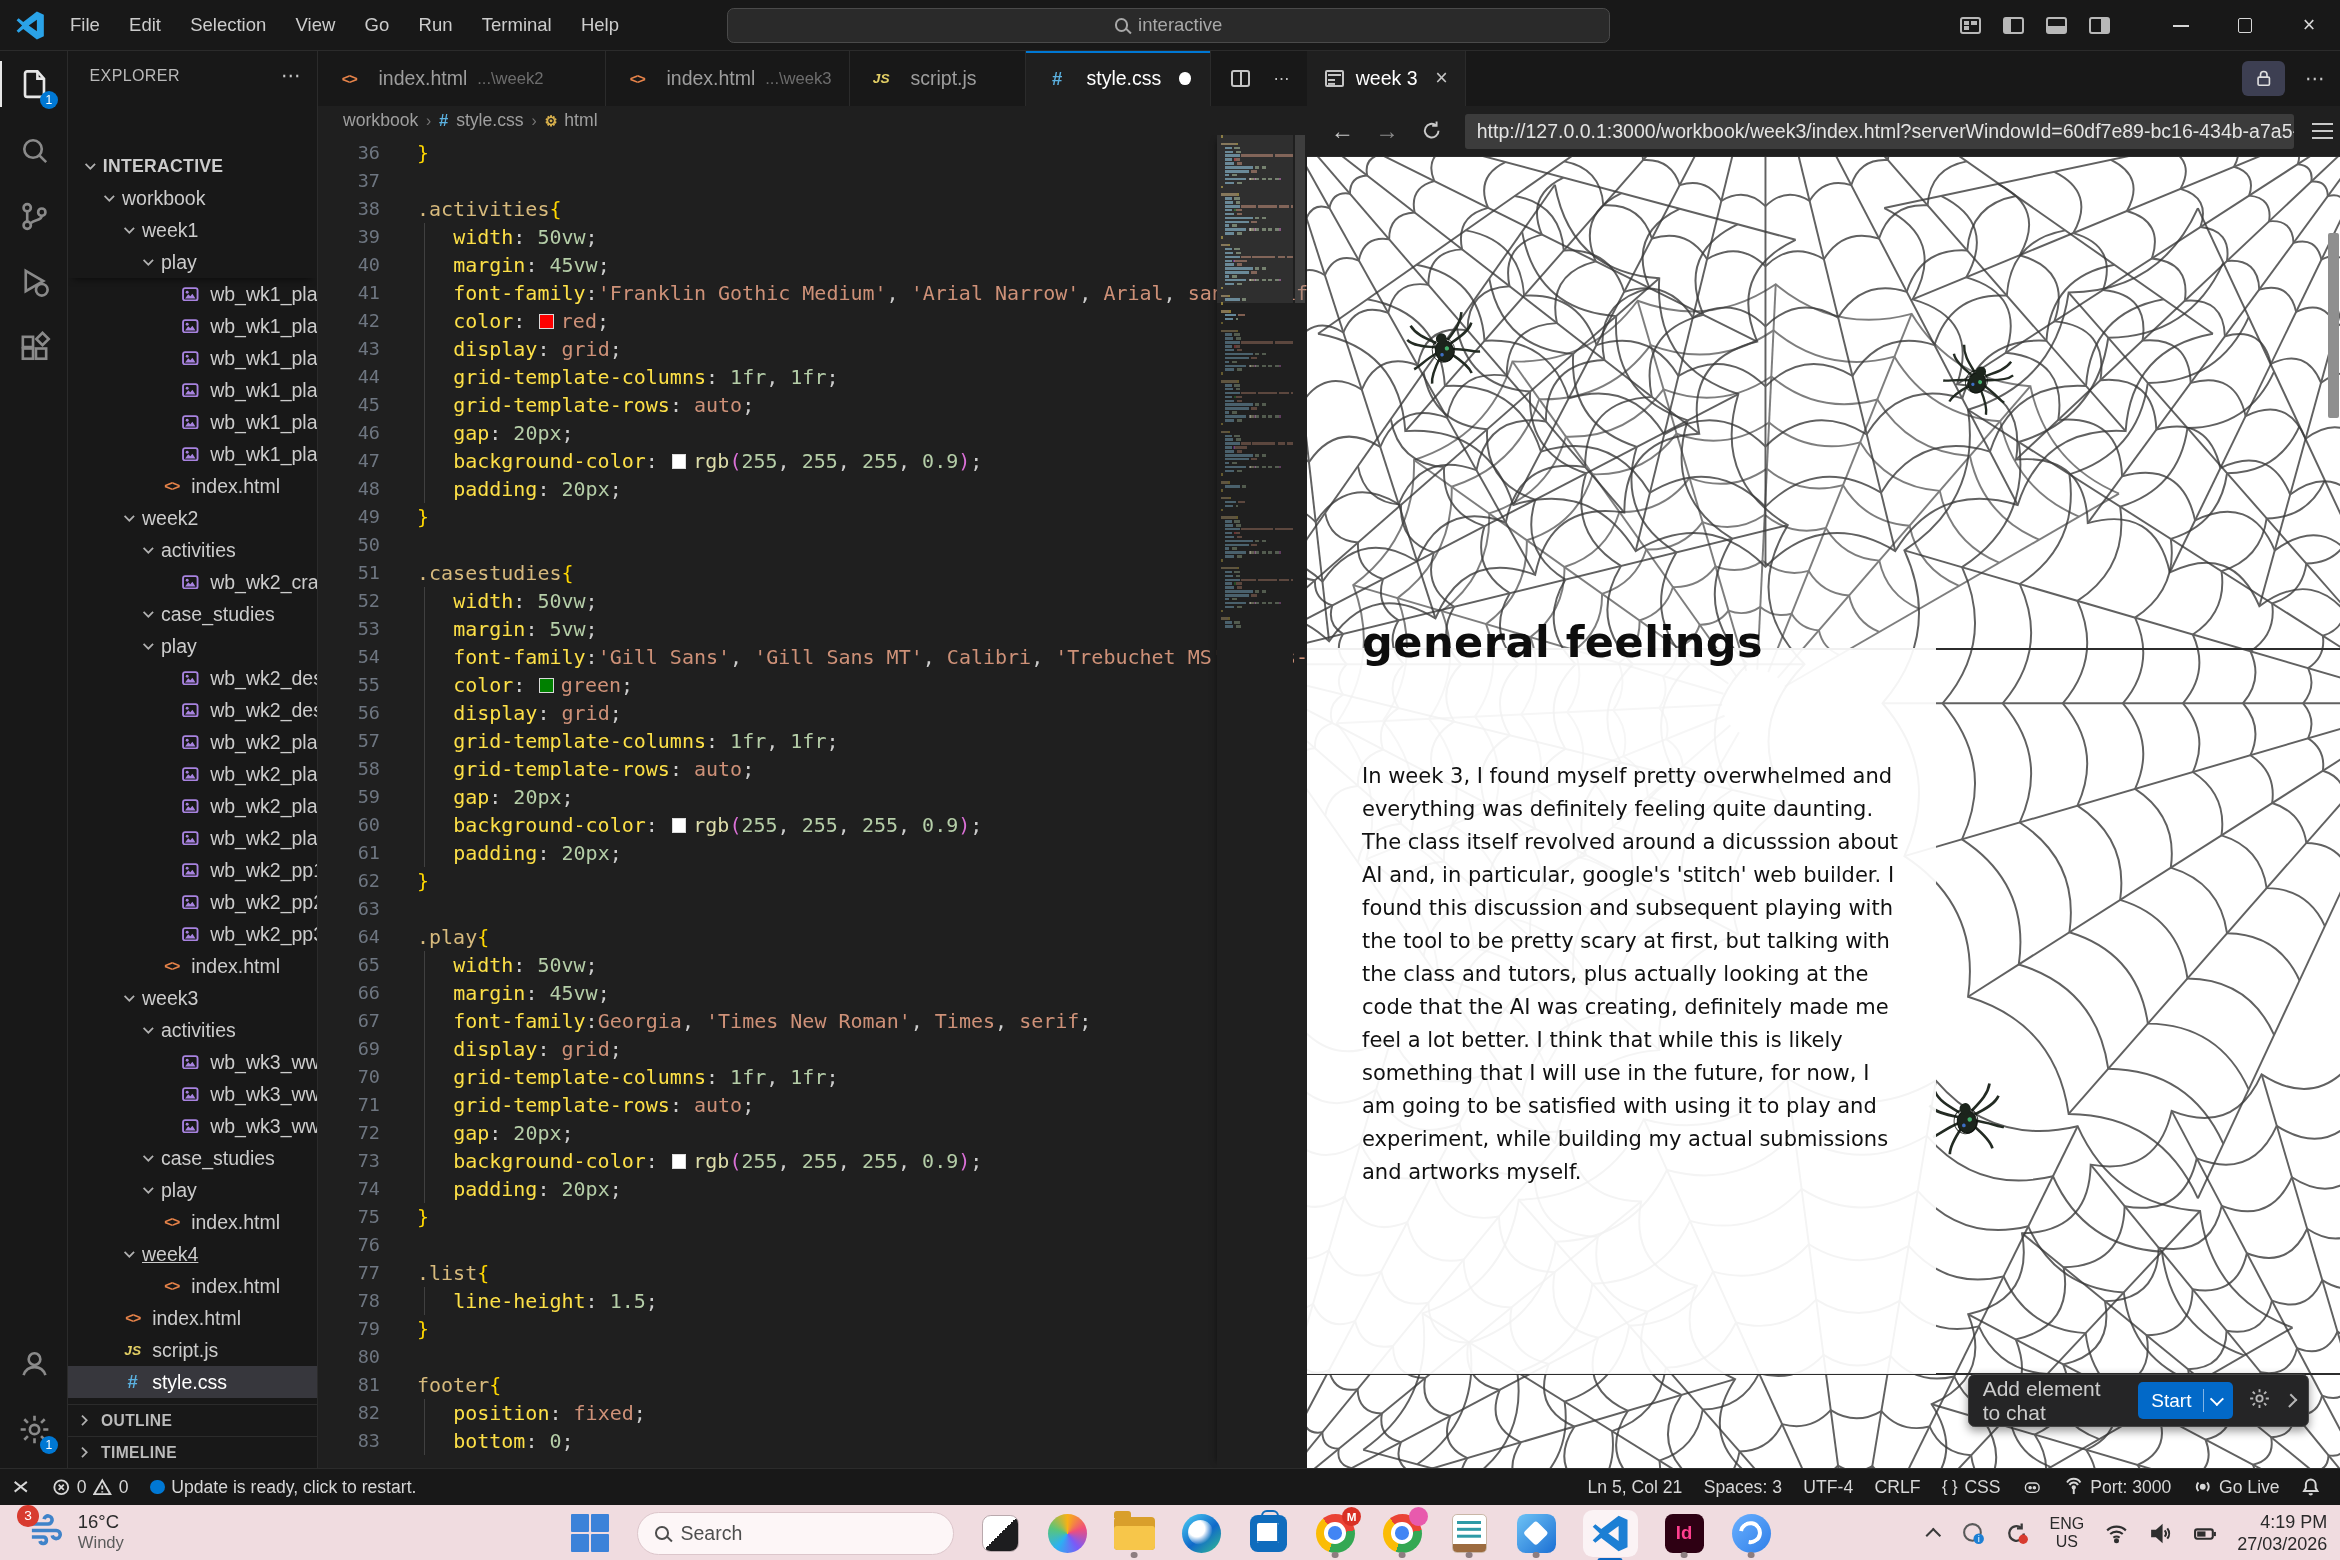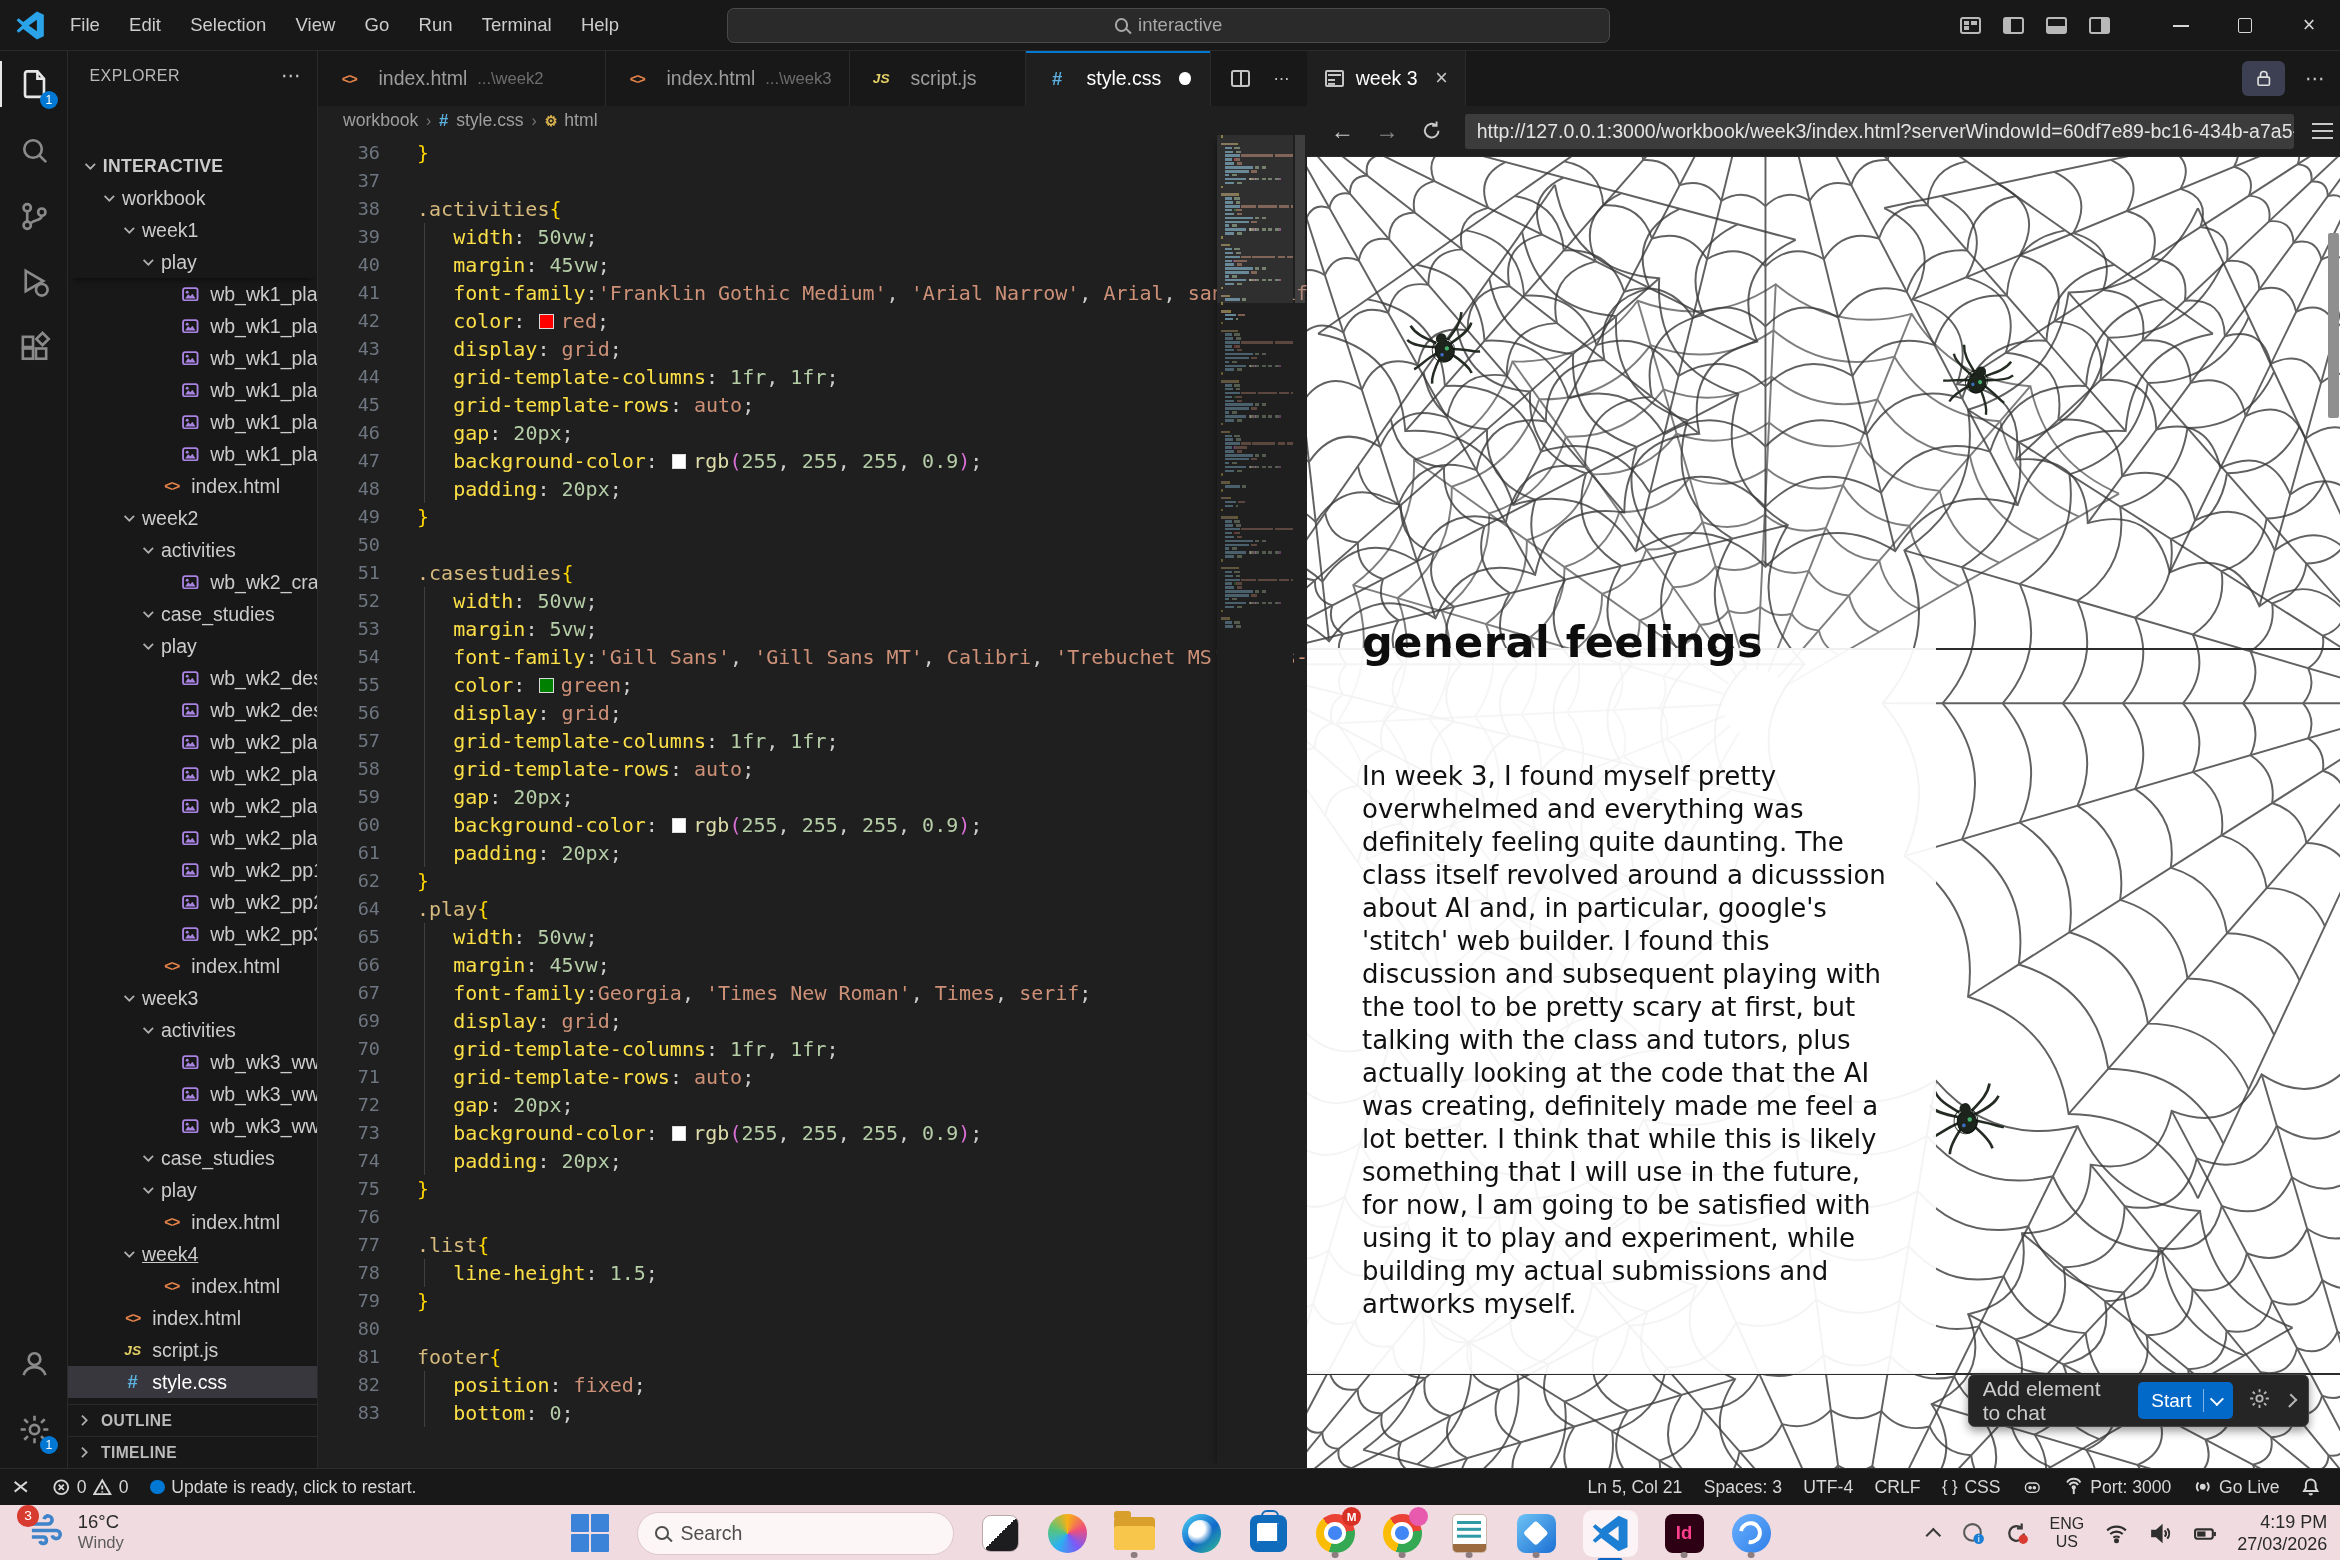--- a/index.html
+++ b/index.html
@@ -141,21 +141,21 @@
     border-bottom:2.5px solid #c9c9c9; position:relative; }
   .hamburger::after { content:''; position:absolute; left:0; right:0; top:4.5px; height:2.5px; background:#c9c9c9; }
 
   .webview { position:relative; flex:1; background:#ffffff; overflow:hidden; }
   .webview svg.art { position:absolute; left:0; top:0; }
   .hline { position:absolute; left:0; right:0; height:2px; background:#2c2c2c; z-index:2; }
   .white-panel { position:absolute; left:0; top:491px; width:629px; height:726px;
     background:rgba(255,255,255,.93); z-index:3; }
   .page-heading { position:absolute; left:55px; top:460px; z-index:4; font-size:43px; font-weight:bold;
     color:#0d0d0d; letter-spacing:0.5px; font-family:"DejaVu Sans", sans-serif; }
-  .page-para { position:absolute; left:55px; top:603px; width:541px; z-index:4; font-size:26px;
+  .page-para { position:absolute; left:55px; top:603px; width:541px; z-index:4; font-size:21px;
     line-height:33px; color:#111111; font-family:"DejaVu Sans", sans-serif; }
   .web-scroll { position:absolute; right:2px; top:76px; width:10.7px; height:185px; background:#8f8f8f;
     z-index:6; border-radius:2px; }
   .chat-overlay { position:absolute; left:661px; top:1217px; width:341px; height:53px; background:#252526;
     border:1px solid #454545; border-radius:6.8px; display:flex; align-items:center; z-index:6;
     box-shadow:0 3.9px 9.8px rgba(0,0,0,.4); padding:0 13.7px; gap:13.7px; }
   .chat-overlay .lbl { color:#cccccc; font-size:21px; }
   .start-btn { height:37px; background:#0269c8; border-radius:4.9px; color:#fff; display:flex;
     align-items:center; font-size:19px; padding:0 0 0 13.7px; }
   .start-btn .div { width:1px; height:23.4px; background:rgba(255,255,255,.5); margin:0 7.8px 0 11.7px; }
@@ -763,20 +763,21 @@
             <div class="code-line"><span class="ln">53</span><span class="lt guide"><span class="w">   </span><span class="p">margin</span><span class="o">: </span><span class="n">5vw</span><span class="o">;</span></span></div>
             <div class="code-line"><span class="ln">54</span><span class="lt guide"><span class="w">   </span><span class="p">font-family</span><span class="o">:</span><span class="v">'Gill Sans'</span><span class="o">, </span><span class="v">'Gill Sans MT'</span><span class="o">, </span><span class="v">Calibri</span><span class="o">, </span><span class="v">'Trebuchet MS'</span><span class="o">, </span><span class="v">sans-serif</span></span></div>
             <div class="code-line"><span class="ln">55</span><span class="lt guide"><span class="w">   </span><span class="p">color</span><span class="o">: </span><span class="swatch swg"></span><span class="v">green</span><span class="o">;</span></span></div>
             <div class="code-line"><span class="ln">56</span><span class="lt guide"><span class="w">   </span><span class="p">display</span><span class="o">: </span><span class="v">grid</span><span class="o">;</span></span></div>
             <div class="code-line"><span class="ln">57</span><span class="lt guide"><span class="w">   </span><span class="p">grid-template-columns</span><span class="o">: </span><span class="n">1fr</span><span class="o">, </span><span class="n">1fr</span><span class="o">;</span></span></div>
             <div class="code-line"><span class="ln">58</span><span class="lt guide"><span class="w">   </span><span class="p">grid-template-rows</span><span class="o">: </span><span class="v">auto</span><span class="o">;</span></span></div>
             <div class="code-line"><span class="ln">59</span><span class="lt guide"><span class="w">   </span><span class="p">gap</span><span class="o">: </span><span class="n">20px</span><span class="o">;</span></span></div>
             <div class="code-line"><span class="ln">60</span><span class="lt guide"><span class="w">   </span><span class="p">background-color</span><span class="o">: </span><span class="swatch sww"></span><span class="f">rgb</span><span class="b2">(</span><span class="n">255</span><span class="o">, </span><span class="n">255</span><span class="o">, </span><span class="n">255</span><span class="o">, </span><span class="n">0.9</span><span class="b2">)</span><span class="o">;</span></span></div>
             <div class="code-line"><span class="ln">61</span><span class="lt guide"><span class="w">   </span><span class="p">padding</span><span class="o">: </span><span class="n">20px</span><span class="o">;</span></span></div>
             <div class="code-line"><span class="ln">62</span><span class="lt"><span class="b1">}</span></span></div>
+            <div class="code-line"><span class="ln">63</span><span class="lt"></span></div>
             <div class="code-line"><span class="ln">64</span><span class="lt"><span class="s">.play</span><span class="b1">{</span></span></div>
             <div class="code-line"><span class="ln">65</span><span class="lt guide"><span class="w">   </span><span class="p">width</span><span class="o">: </span><span class="n">50vw</span><span class="o">;</span></span></div>
             <div class="code-line"><span class="ln">66</span><span class="lt guide"><span class="w">   </span><span class="p">margin</span><span class="o">: </span><span class="n">45vw</span><span class="o">;</span></span></div>
             <div class="code-line"><span class="ln">67</span><span class="lt guide"><span class="w">   </span><span class="p">font-family</span><span class="o">:</span><span class="v">Georgia</span><span class="o">, </span><span class="v">'Times New Roman'</span><span class="o">, </span><span class="v">Times</span><span class="o">, </span><span class="v">serif</span><span class="o">;</span></span></div>
             <div class="code-line"><span class="ln">69</span><span class="lt guide"><span class="w">   </span><span class="p">display</span><span class="o">: </span><span class="v">grid</span><span class="o">;</span></span></div>
             <div class="code-line"><span class="ln">70</span><span class="lt guide"><span class="w">   </span><span class="p">grid-template-columns</span><span class="o">: </span><span class="n">1fr</span><span class="o">, </span><span class="n">1fr</span><span class="o">;</span></span></div>
             <div class="code-line"><span class="ln">71</span><span class="lt guide"><span class="w">   </span><span class="p">grid-template-rows</span><span class="o">: </span><span class="v">auto</span><span class="o">;</span></span></div>
             <div class="code-line"><span class="ln">72</span><span class="lt guide"><span class="w">   </span><span class="p">gap</span><span class="o">: </span><span class="n">20px</span><span class="o">;</span></span></div>
             <div class="code-line"><span class="ln">73</span><span class="lt guide"><span class="w">   </span><span class="p">background-color</span><span class="o">: </span><span class="swatch sww"></span><span class="f">rgb</span><span class="b2">(</span><span class="n">255</span><span class="o">, </span><span class="n">255</span><span class="o">, </span><span class="n">255</span><span class="o">, </span><span class="n">0.9</span><span class="b2">)</span><span class="o">;</span></span></div>
             <div class="code-line"><span class="ln">74</span><span class="lt guide"><span class="w">   </span><span class="p">padding</span><span class="o">: </span><span class="n">20px</span><span class="o">;</span></span></div>

